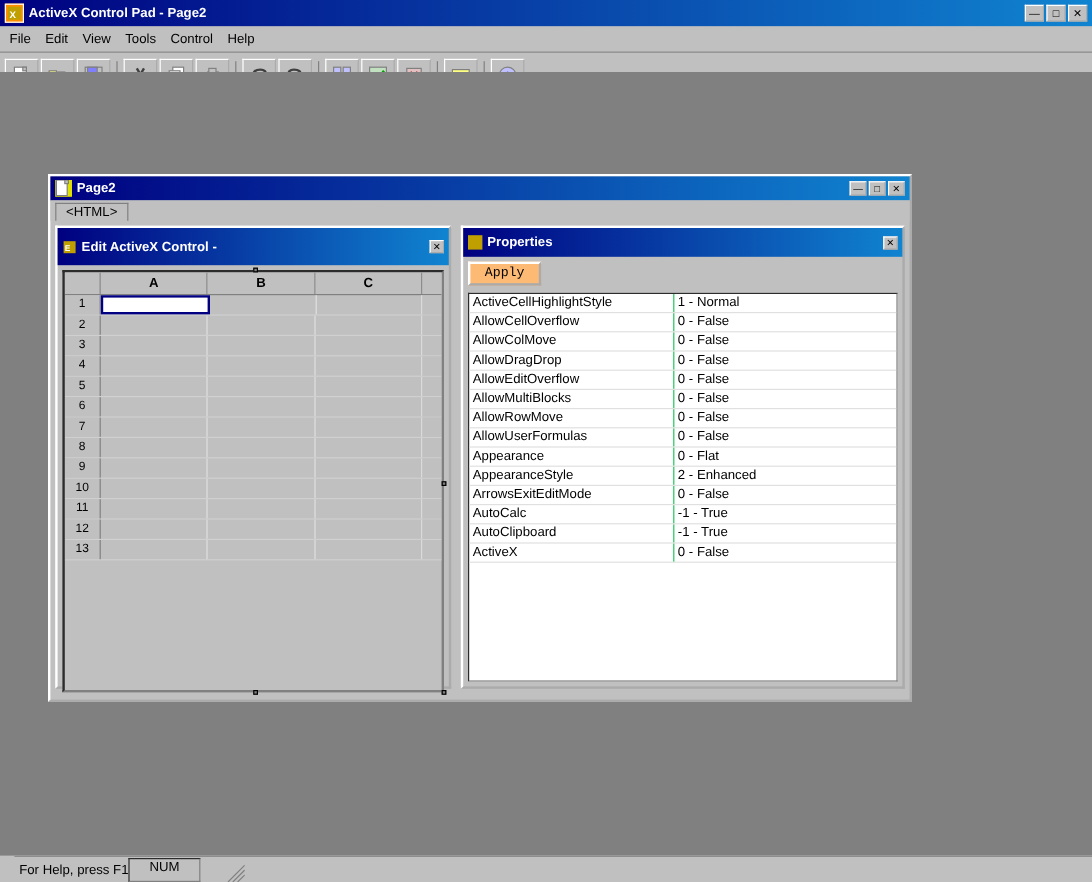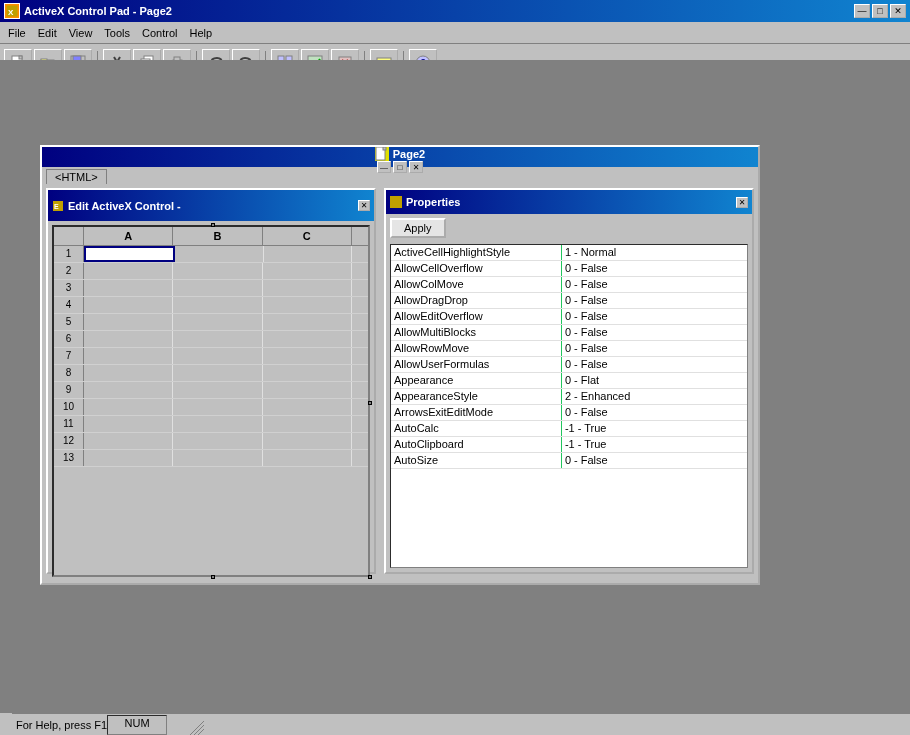--- a/index.html
+++ b/index.html
@@ -116,21 +116,20 @@
       border: 2px outset #ffffff;
     }
     .mdi-titlebar {
       background: linear-gradient(to right, #000080, #1084d0);
       color: white;
       height: 20px;
       display: flex;
       align-items: center;
       padding: 0 4px;
       justify-content: space-between;
-      flex-direction: column;
     }
     .mdi-titlebar-left {
       display: flex;
       align-items: center;
       gap: 4px;
     }
     .mdi-icon {
       width: 14px;
       height: 14px;
       background: #e0e000;
@@ -290,25 +289,26 @@
       display: flex;
       align-items: center;
       justify-content: center;
       color: black;
     }
     .props-apply {
       margin: 4px;
     }
     .apply-btn {
       padding: 2px 12px;
-      background: #e5e5e5;
+      background: #fdba74;
       border: 2px outset #ffffff;
       font-size: 11px;
       cursor: pointer;
       min-width: 50px;
+      font-family: Liberation Mono, monospace;
     }
 
     
     .props-table {
       flex: 1;
       overflow-y: auto;
       background: white;
       border: 1px inset #808080;
       margin: 2px 4px 4px 4px;
     }
@@ -721,21 +721,21 @@
             </div>
             <div class="props-row">
               <div class="props-name">AutoCalc</div>
               <div class="props-value">-1 - True</div>
             </div>
             <div class="props-row">
               <div class="props-name">AutoClipboard</div>
               <div class="props-value">-1 - True</div>
             </div>
             <div class="props-row">
-              <div class="props-name">AutoSize</div>
+              <div class="props-name">ActiveX</div>
               <div class="props-value">0 - False</div>
             </div>
           </div>
       </div>
 
     </div>
   </div>
 
 </div>
 

